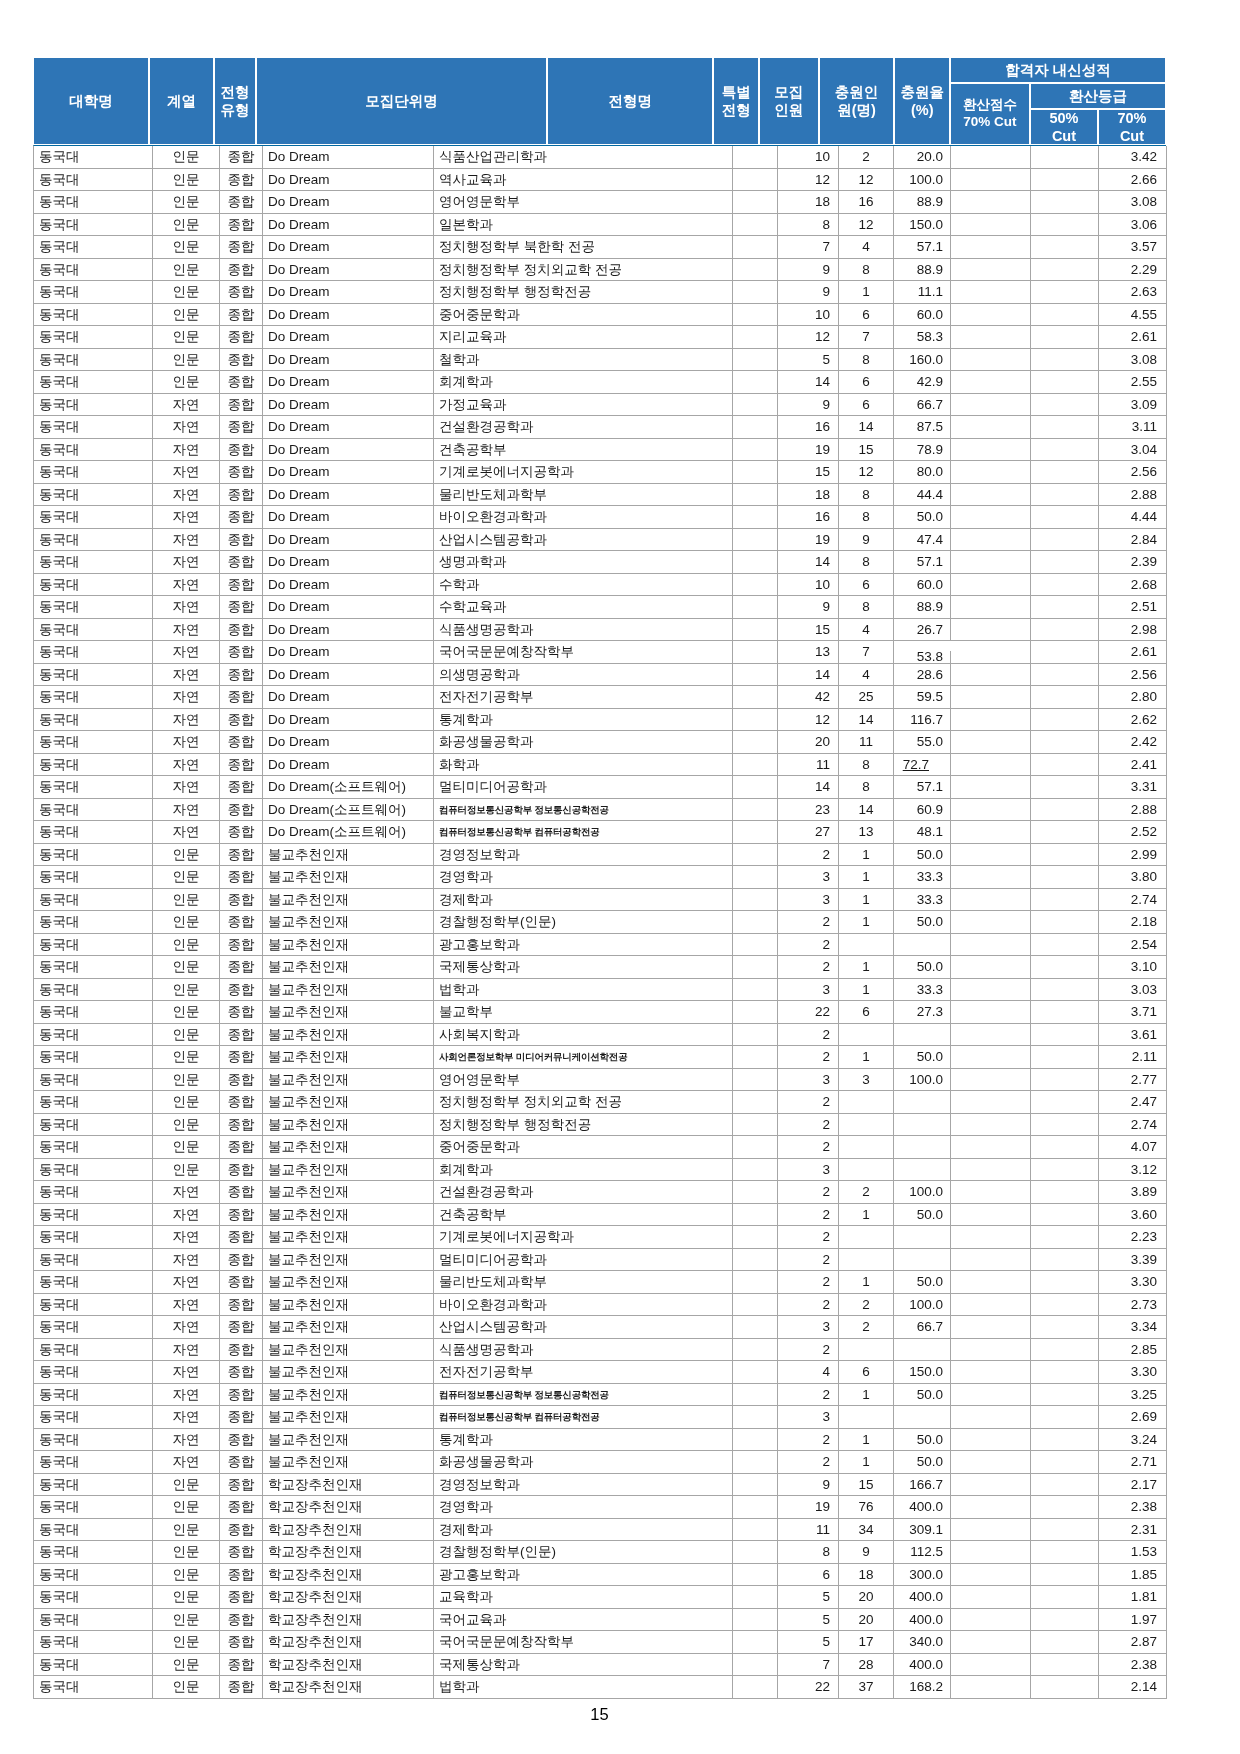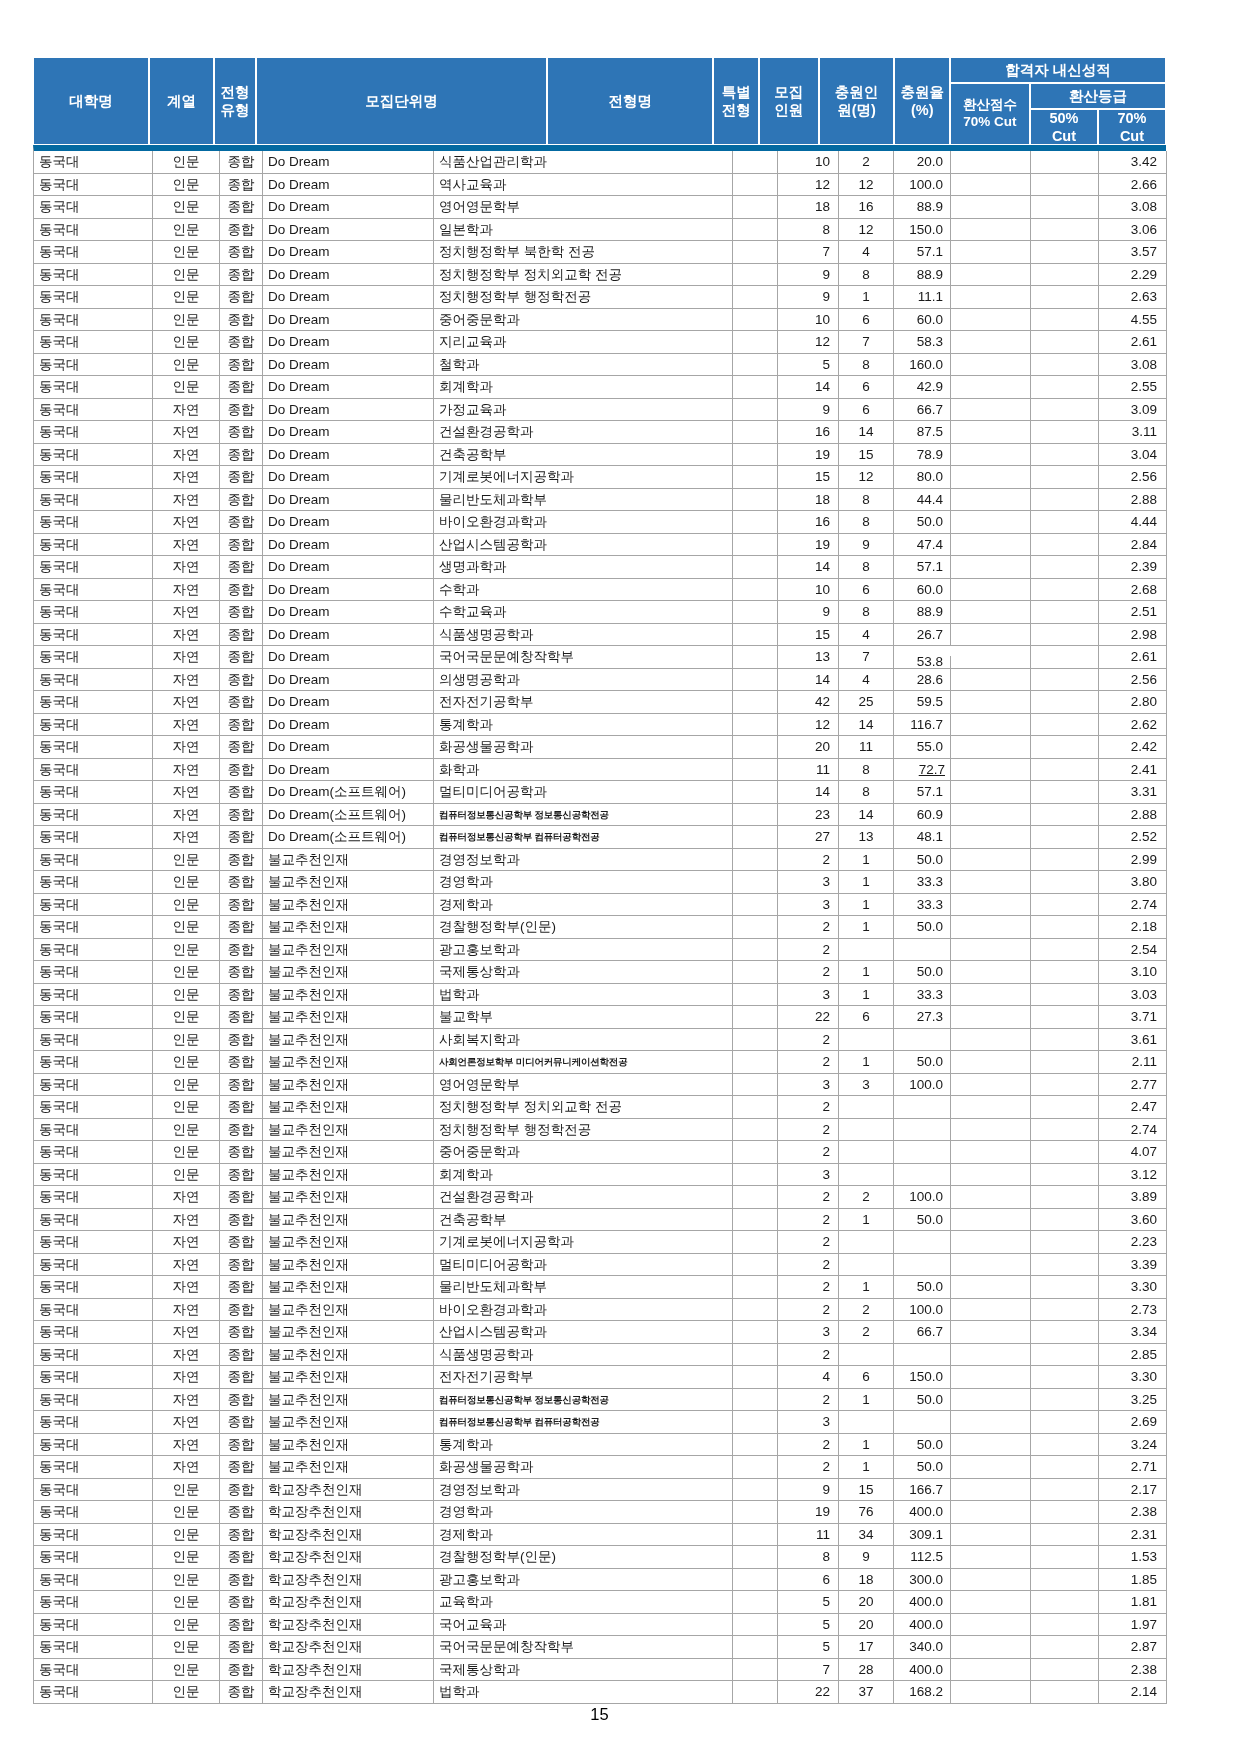--- a/index.html
+++ b/index.html
@@ -29,21 +29,21 @@
     white-space:pre-line;
     box-sizing:border-box;
     border:1.5px solid #ffffff;
   }
   .hgroup{display:flex;flex-direction:column;box-sizing:border-box;}
   .hrow{display:flex;}
   .hcell.small{font-size:13.5px;}
   
   .tbody{
     border-left:1px solid #a6a6a6;
-    border-top:6px solid #0369a1;
+    border-top:1px solid #0369a1;
   }
   .trow{display:grid;grid-template-columns:119px 67px 43px 171px 299px 45px 61px 55px 57px 80px 68px 68px;height:22.5px;}
   .tcell{
     box-sizing:border-box;
     border-right:1px solid #a6a6a6;
     border-bottom:1px solid #a6a6a6;
     font-size:13.5px;
     line-height:21px;
     overflow:hidden;
     white-space:nowrap;
@@ -482,21 +482,21 @@
         </div>
         <div class="trow">
           <div class="tcell c-left">동국대</div>
           <div class="tcell c-center">자연</div>
           <div class="tcell c-center">종합</div>
           <div class="tcell c-left">Do Dream</div>
           <div class="tcell c-left">화학과</div>
           <div class="tcell "></div>
           <div class="tcell c-num">11</div>
           <div class="tcell c-center">8</div>
-          <div class="tcell c-num" style="padding-right: 5px; text-decoration: underline;">72.7</div>
+          <div class="tcell c-num" style="padding-right: 21px; text-decoration: underline;">72.7</div>
           <div class="tcell "></div>
           <div class="tcell "></div>
           <div class="tcell c-num" style="padding-right: 9px;">2.41</div>
         </div>
         <div class="trow">
           <div class="tcell c-left">동국대</div>
           <div class="tcell c-center">자연</div>
           <div class="tcell c-center">종합</div>
           <div class="tcell c-left">Do Dream(소프트웨어)</div>
           <div class="tcell c-left">멀티미디어공학과</div>

